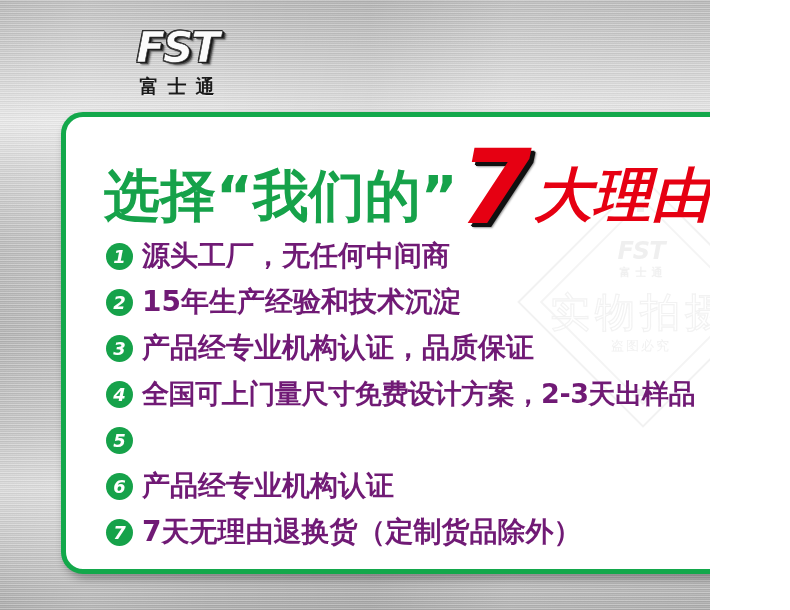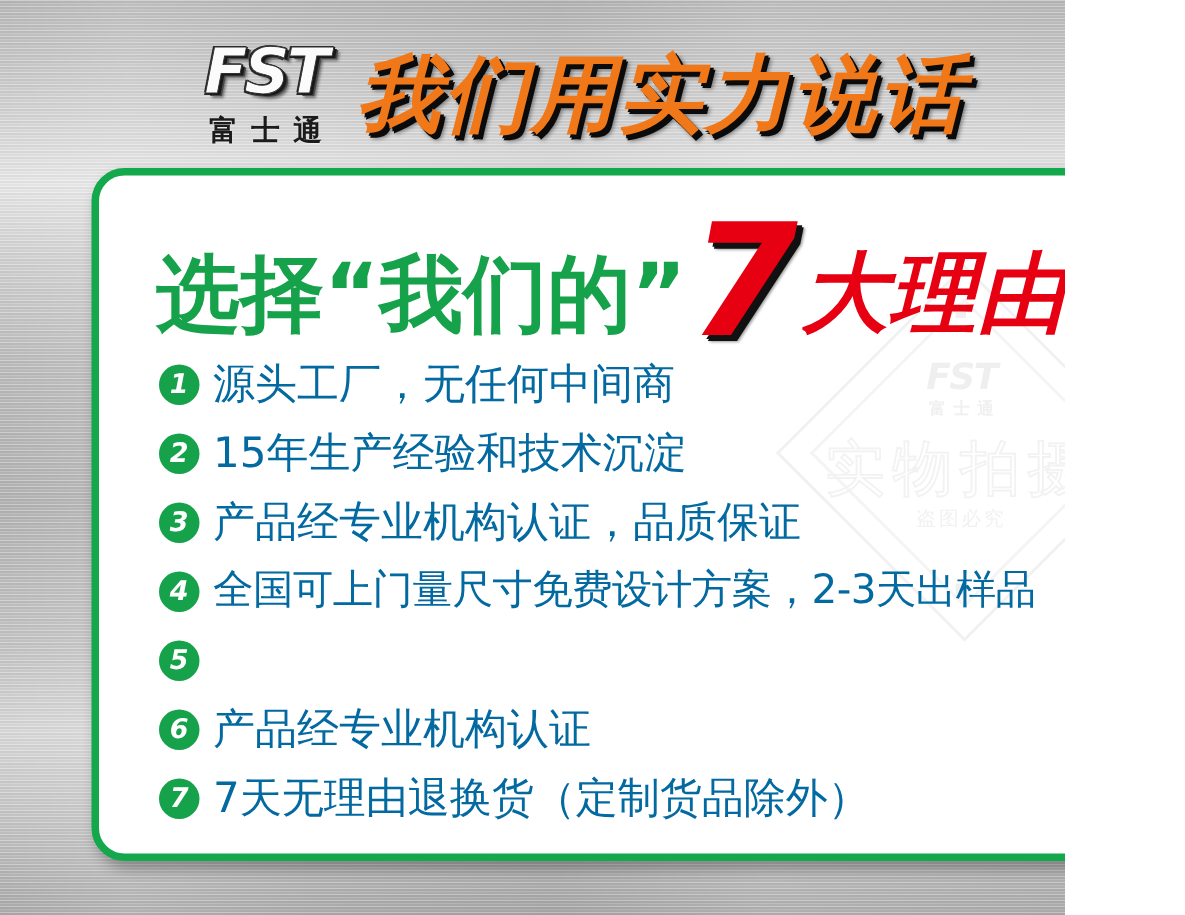--- a/index.html
+++ b/index.html
@@ -284,22 +284,22 @@
     font-weight: 900;
     font-style: italic;
     line-height: 27px;
     text-align: center;
     margin-right: 9px;
   }
   .reason-text {
     flex: 1 1 auto;
     font-size: 28px;
     line-height: 34px;
-    font-weight: 400;
-    color: #0369a1;
+    font-weight: 700;
+    color: #701a75;
     letter-spacing: 0px;
     white-space: nowrap;
   }
   .reason.long .reason-text {
     font-size: 27px;
     letter-spacing: -0.4px;
   }
 </style>
 </head>
 <body>
@@ -307,21 +307,20 @@
 <div id="poster">
   <div class="plate-sheen"></div>
 
   <div class="header">
 
     <div class="logo-block">
       <div class="logo-mark">FST</div>
       <div class="logo-sub">富士通</div>
     </div>
 
-    <div class="headline">我们用实力说话</div>
   </div>
 
   <div class="card">
 
     <div class="watermark">
       <div class="wm-diamond"></div>
       <div class="wm-diamond inner"></div>
       <div class="wm-dot top"></div>
       <div class="wm-dot bot"></div>
       <div class="wm-logo">FST</div>

